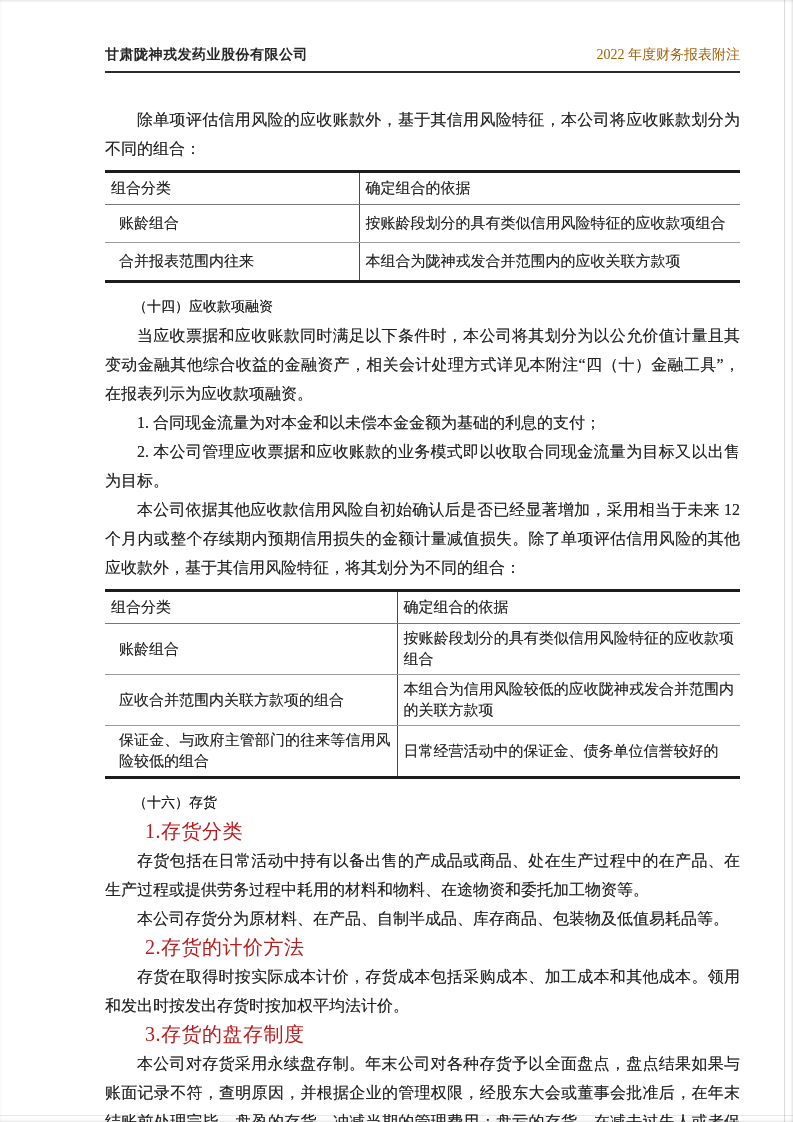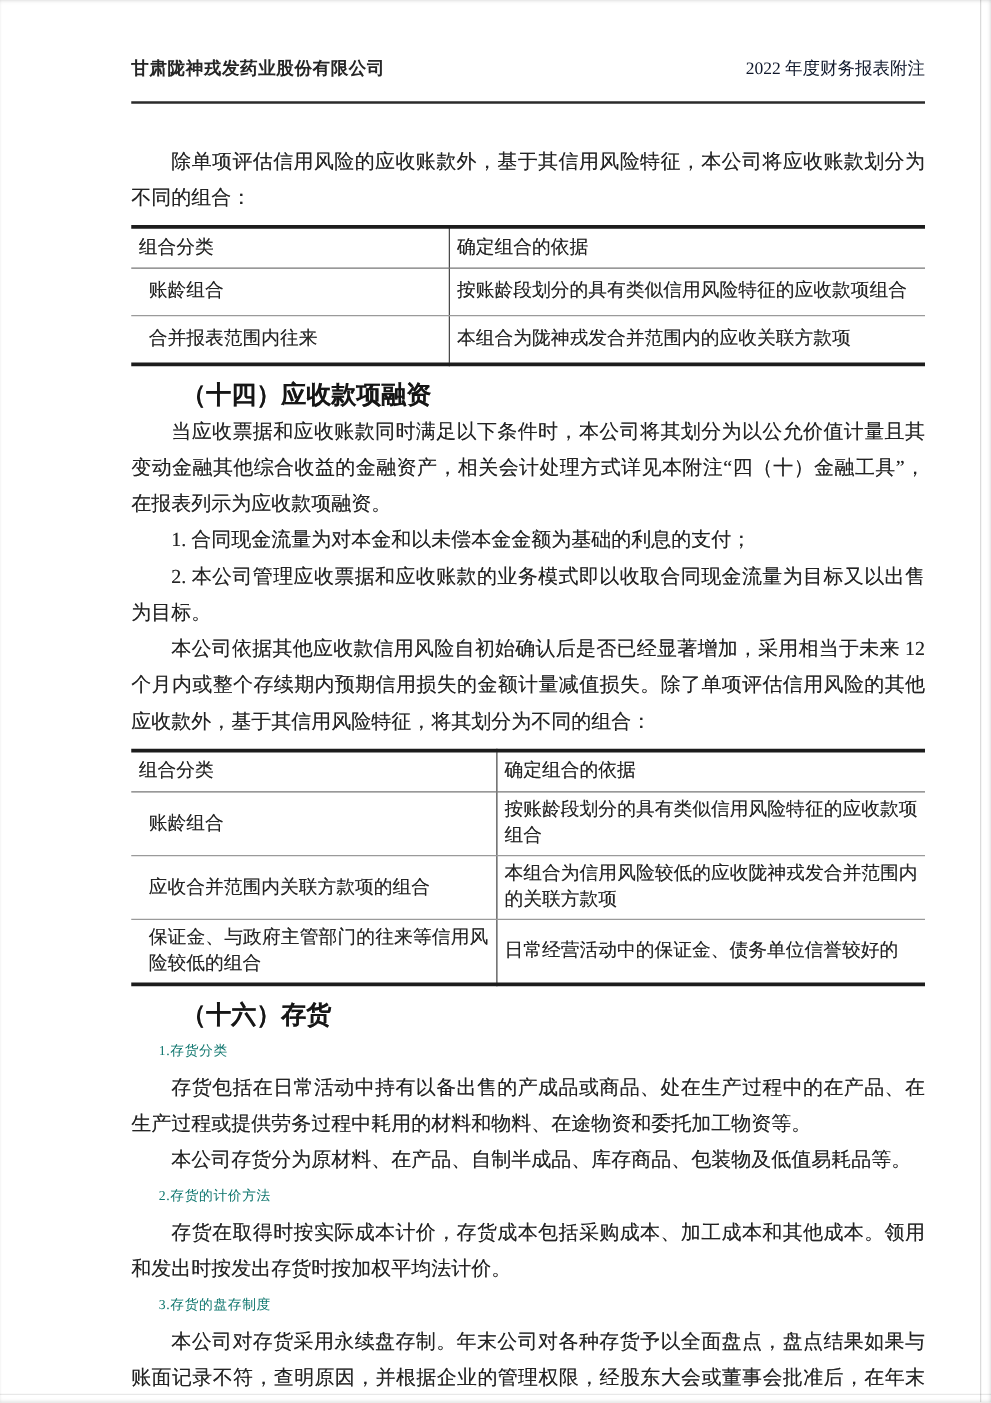--- a/index.html
+++ b/index.html
@@ -37,58 +37,58 @@
   }
   .content {
     padding: 46px 53px 0 105px;
   }
   
   .doc-header {
     display: flex;
     justify-content: space-between;
     align-items: flex-end;
     border-bottom: 2px solid #2b2b2b;
-    padding-bottom: 17px;
+    padding-bottom: 7px;
   }
   .doc-header .company {
     font-size: 14px;
     font-weight: 600;
     letter-spacing: 0.5px;
     color: #262626;
   }
   .doc-header .report-title {
     font-size: 14px;
     font-weight: 500;
-    color: #0f172a;
+    color: #a16207;
   }
   
   .body-text {
     margin: 0;
     font-size: 16px;
     line-height: 29px;
     text-align: justify;
     color: #232323;
     text-indent: 2em;
     text-shadow: 0 0 0.5px rgba(0,0,0,0.45);
   }
   .first-para { margin-top: 32px; }
   .section-heading {
     margin: 2px 0 0 0;
-    font-size: 20px;
+    font-size: 14px;
     line-height: 29px;
-    font-weight: bold;
+    font-weight: normal;
     color: #161616;
     text-indent: 2em;
     text-shadow: 0 0 0.5px rgba(0,0,0,0.55);
   }
   .sub-heading {
     margin: 0;
-    font-size: 11px;
+    font-size: 20px;
     line-height: 29px;
-    color: #0f766e;
+    color: #b91c1c;
     text-indent: 2em;
     letter-spacing: 0.5px;
   }
   
   table.portfolio {
     width: 100%;
     border-collapse: collapse;
     margin: 7px 0 9px 0;
     border-top: 3px solid #1c1c1c;
     border-bottom: 3px solid #1c1c1c;

